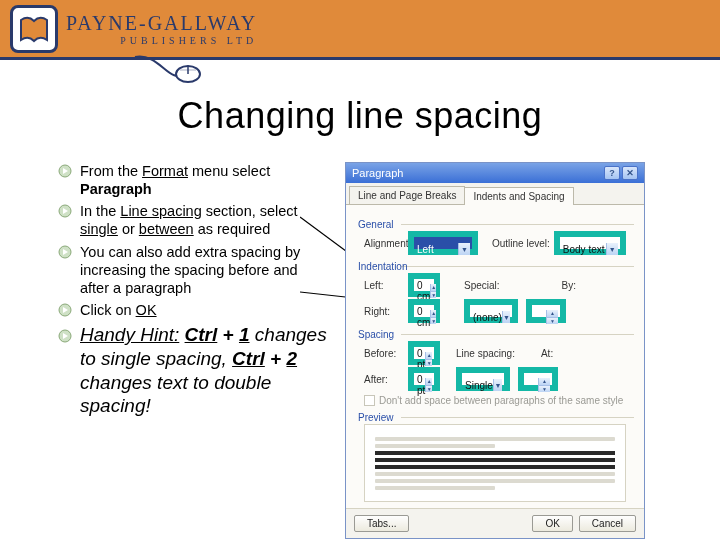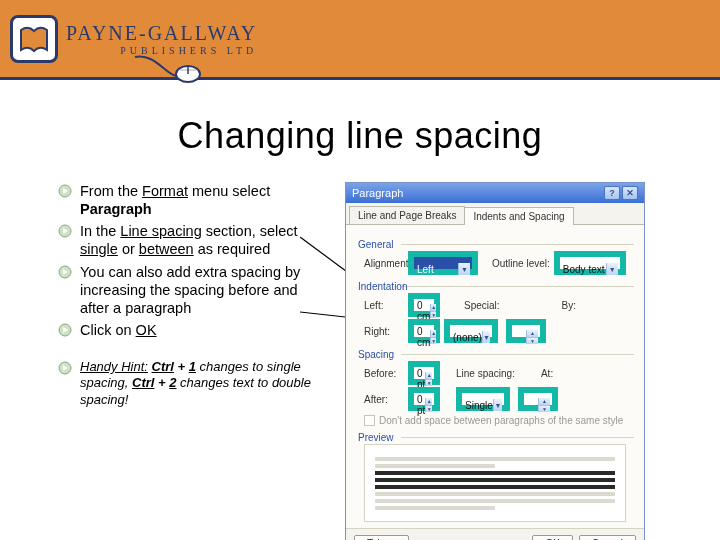--- a/index.html
+++ b/index.html
@@ -6,21 +6,21 @@
   body {
     width: 720px;
     height: 540px;
     background: #fff;
     font-family: Arial, sans-serif;
     position: relative;
     overflow: hidden;
   }
   .header {
     width: 100%;
-    height: 80px;
+    height: 60px;
     background: #e08a3a;
     position: relative;
     display: flex;
     align-items: center;
     padding-left: 10px;
     border-bottom: 3px solid #2a3a6b;
   }
   .logo-box {
     width: 48px;
     height: 48px;
@@ -66,22 +66,22 @@
   }
   .bullets .item{
     position:relative;
     margin-bottom:4px;
   }
   .bullets .bicon{
     position:absolute;
     left:-22px; top:2px;
   }
   .hint{
-    margin-top:20px;
-    font-size:13px;
+    margin-top:4px;
+    font-size:19px;
     font-style:italic;
   }
   .u{text-decoration:underline;}
   .b{font-weight:bold;}
   .dialog {
     width: 300px;
     border: 1px solid #7a93c7;
     font-size: 10px;
     font-family: Tahoma, Arial, sans-serif;
     background: #f4f3ee;
@@ -333,21 +333,21 @@
       </div>
       <div class="row">
         <label class="lbl-w">Right:</label>
         <div class="field spin">
           <span>0 cm</span>
           <span class="spinarrows">
               <div>▲</div>
               <div>▼</div>
             </span>
         </div>
-        <div class="field dd short" style="">
+        <div class="field dd short" style="margin-left:20px;">
           <span>(none)</span>
             <span class="arrow">▼</span>
         </div>
         <div class="field spin" style="margin-left:4px;width:40px;">
           <span></span>
           <span class="spinarrows">
               <div>▲</div>
               <div>▼</div>
             </span>
         </div>

